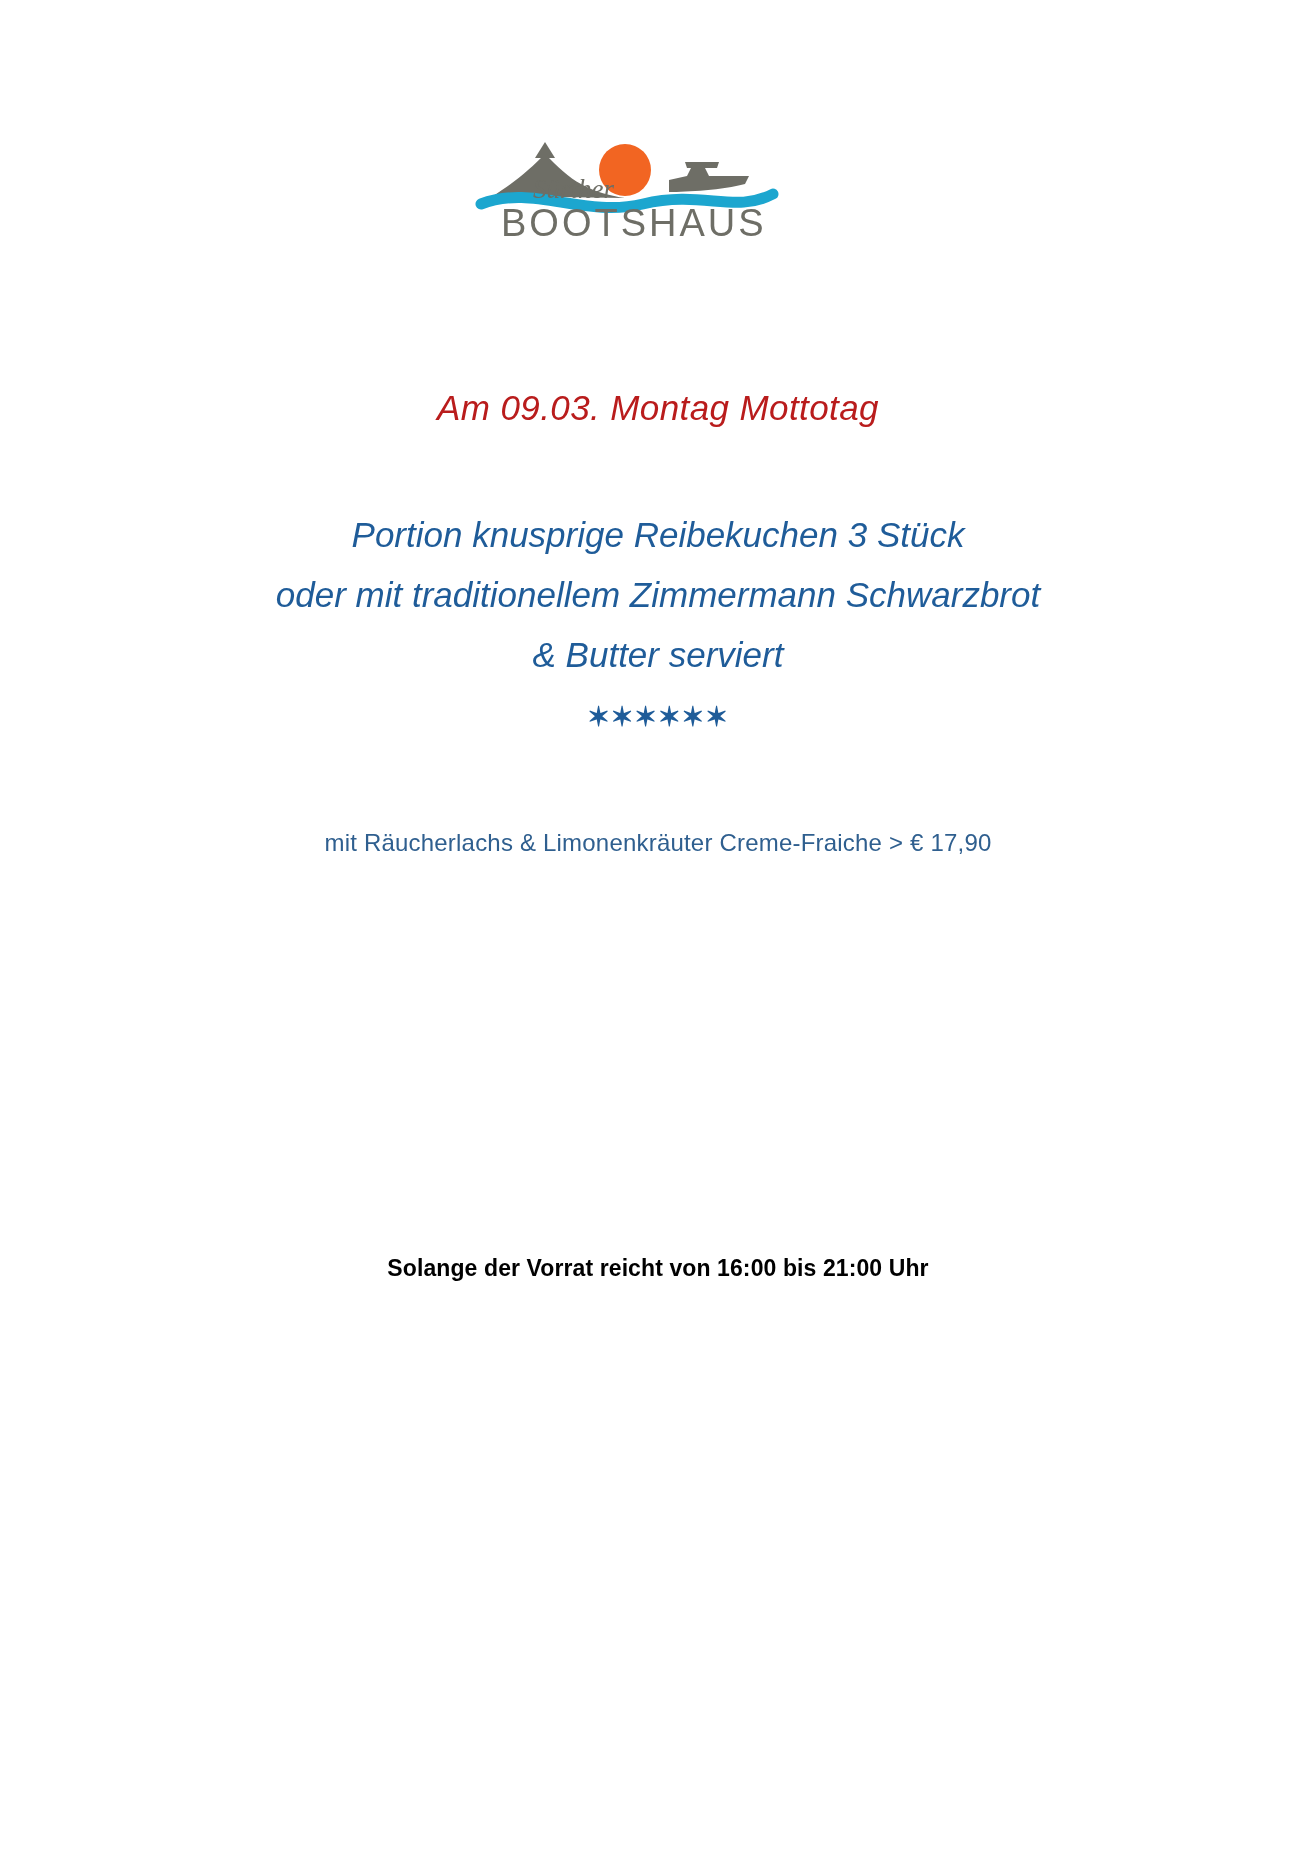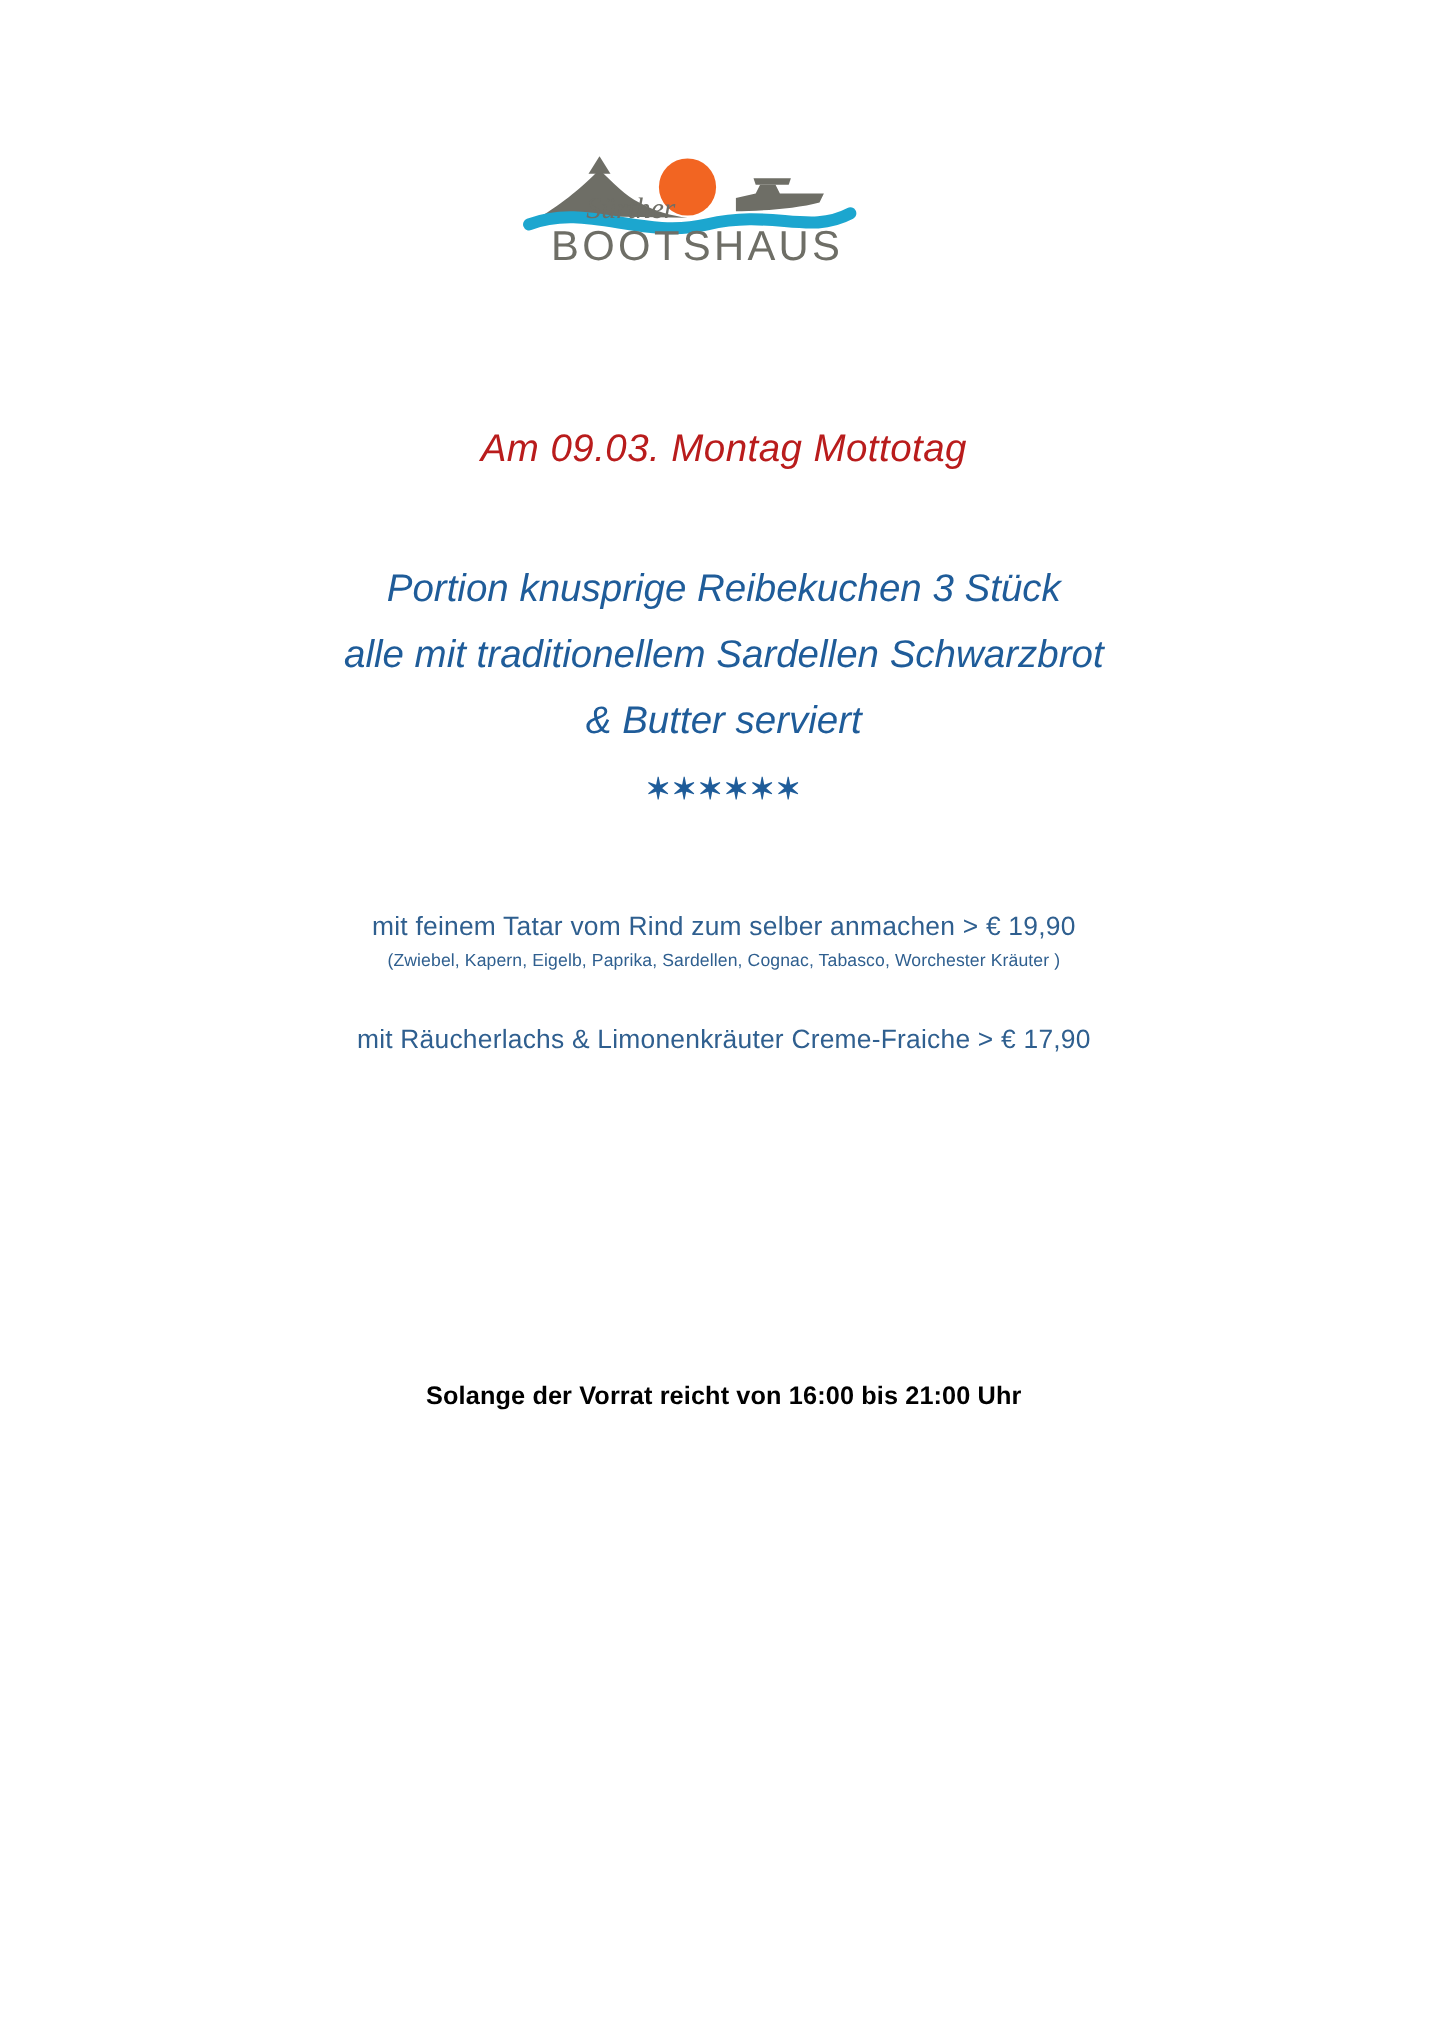--- a/index.html
+++ b/index.html
@@ -124,34 +124,30 @@
 
       <text x="28" y="118" font-family="&quot;Liberation Sans&quot;, sans-serif" font-size="38" letter-spacing="3" fill="#6e6e66">BOOTSHAUS</text>
     </svg>
   </div>
 </div>
 
 <div class="heading-area">
   <div class="title-main">Am 09.03. Montag Mottotag</div>
   <div class="subtitle-block">
     <span class="subtitle-line">Portion knusprige Reibekuchen 3 Stück</span>
-    <span class="subtitle-line">alle mit traditionellem Sardellen Schwarzbrot</span>
+    <span class="subtitle-line">oder mit traditionellem Zimmermann Schwarzbrot</span>
     <span class="subtitle-line">&amp; Butter serviert</span>
   </div>
   <div class="stars">✶✶✶✶✶✶</div>
 </div>
 
 <div class="menu-area">
 
 
 
-  <div class="menu-item">
-    <span class="item-text">mit feinem Tatar vom Rind zum selber anmachen &gt; € 19,90</span>
-    <span class="menu-note">(Zwiebel, Kapern, Eigelb, Paprika, Sardellen, Cognac, Tabasco, Worchester Kräuter )</span>
-  </div>
 
   <div class="menu-item">
     <span class="item-text">mit Räucherlachs &amp; Limonenkräuter Creme-Fraiche &gt; € 17,90</span>
   </div>
 
 </div>
 
 <div class="footer-note">Solange der Vorrat reicht von 16:00 bis 21:00 Uhr</div>
 
 </body></html>

